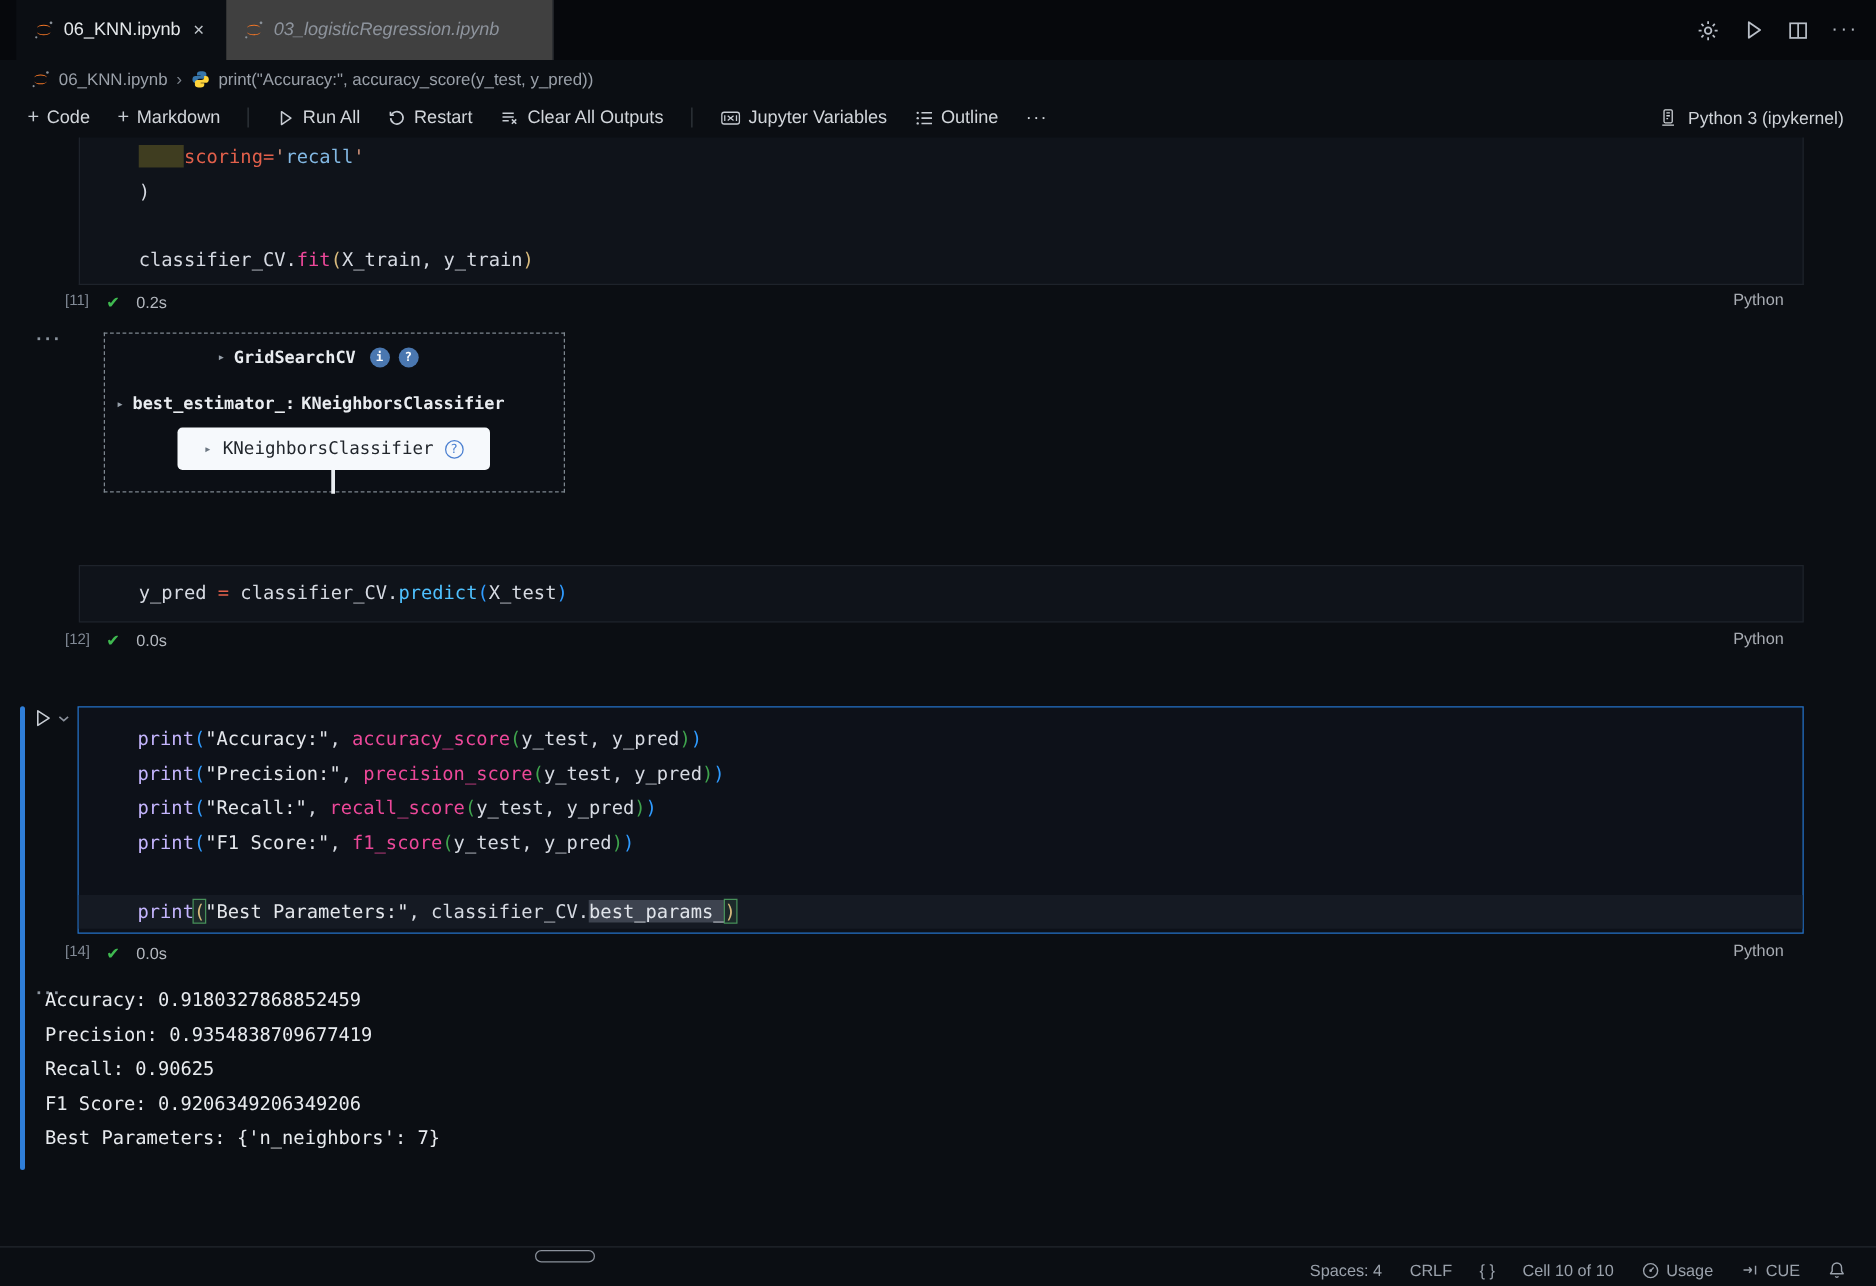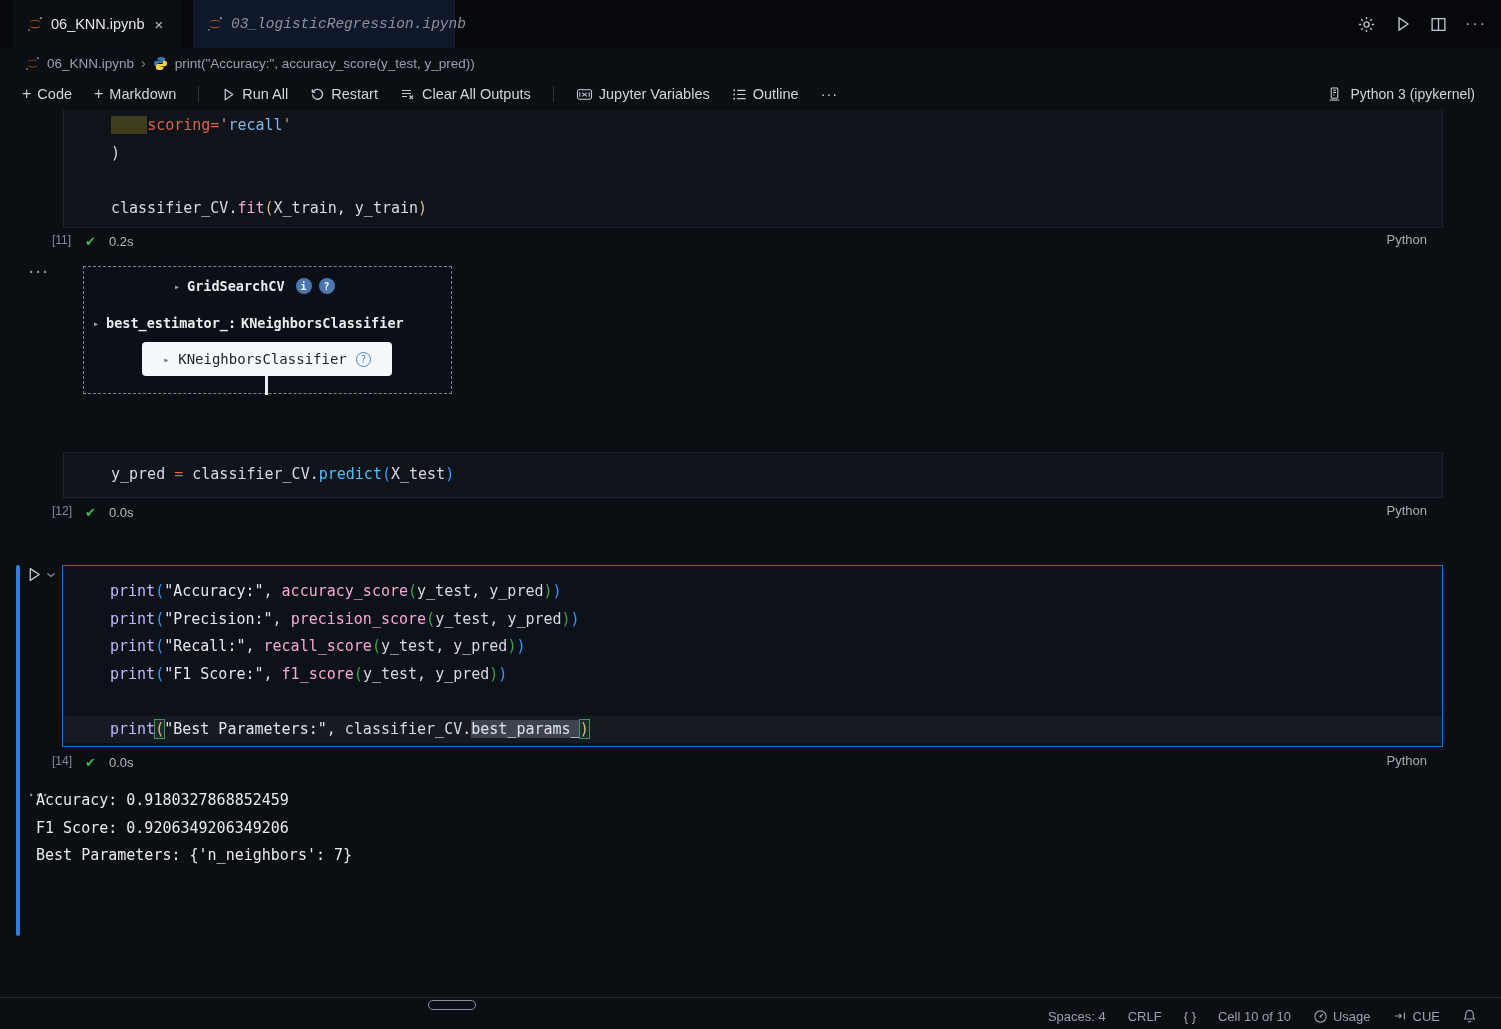--- a/index.html
+++ b/index.html
@@ -4,21 +4,21 @@
 <style>
   * { margin:0; padding:0; box-sizing:border-box; }
   html,body { width:1501px; height:1029px; overflow:hidden; }
   body { background:#0b0e13; font-family:"Liberation Sans", sans-serif; position:relative; color:#ccc; }
   .abs { position:absolute; }
 
   
   .tabbar { left:0; top:0; width:1501px; height:48px; background:#06080c; }
   .tab { height:48px; display:flex; align-items:center; gap:8px; padding:0 12px 0 14px; position:absolute; top:0; }
   .tab.active { left:13px; width:168px; background:#0b0e13; }
-  .tab.preview { left:193px; width:262px; background:#0f172a; border-right:1px solid #1a1e25;font-family:Liberation Mono, monospace; }
+  .tab.preview { left:181px; width:262px; background:#404040; border-right:1px solid #1a1e25; }
   .tab-label { font-size:14.5px; color:#e4e7ea; white-space:nowrap; }
   .tab.preview .tab-label { color:#8d939c; font-style:italic; }
   .tab-close { color:#bfc4ca; font-size:15px; margin-left:2px; cursor:pointer; }
   .editor-actions { right:14px; top:0; height:48px; display:flex; align-items:center; gap:18px; position:absolute; color:#b9bfc8; }
 
   
   .breadcrumb { left:0; top:48px; width:1501px; height:30px; display:flex; align-items:center; gap:7px; padding-left:25px; font-size:13.5px; color:#9aa0a9; }
   .crumb-sep { color:#7c828b; font-size:14px; }
 
   
@@ -28,21 +28,21 @@
   .plus { font-size:16px; color:#c7ccd3; }
   .kernel { position:absolute; right:26px; top:78px; height:32px; display:flex; align-items:center; gap:8px; font-size:14px; color:#cfd3d8; cursor:pointer; }
 
   
   .codebox { background:#0f131a; border:1px solid #1e232b; position:absolute; }
   .codebox.selected { background:#0d1119; border:1px solid #2472c8; }
   .code-line { height:27.5px; line-height:27.5px; font-family:"DejaVu Sans Mono", monospace; font-size:15px; white-space:pre; padding-left:47px; }
   .code-line.hl-line { background:#151a23; }
   .tk-w  { color:#d6dae2; } .tk-o  { color:#e2604b; } .tk-q { color:#ce9178; }
   .tk-sq { color:#83b9e4; } .tk-pr { color:#c4b5fd; } .tk-cy { color:#4fc1ff; }
-  .tk-pu { color:#f9a8d4; } .tk-bb { color:#2f9bff; } .tk-bg { color:#3fa34d; }
+  .tk-pu { color:#ec4899; } .tk-bb { color:#2f9bff; } .tk-bg { color:#3fa34d; }
   .tk-y  { color:#d7ba7d; } .tk-str{ color:#e4e7ec; }
   .tk-ind{ background:#3f3d20; white-space:pre; }
   .tk-whl{ background:#3d434f; color:#e0e4ea; }
   .tk-bm { color:#d7ba7d; outline:1px solid #47915a; background:rgba(70,140,85,.14); }
   .cell-footer { position:absolute; height:20px; font-size:13px; color:#b4b8bf; }
   .exec-label { position:absolute; font-size:12px; color:#828a96; font-family:"Liberation Sans",sans-serif;padding-left:24px; }
   .check { color:#3fb950; font-size:13px; }
   .lang-label { position:absolute; right:74px; font-size:13px; color:#a8acb3; cursor:pointer; }
   .gutter-dots { position:absolute; color:#8b949e; font-size:15px; letter-spacing:2px; font-weight:bold; }
 
@@ -310,20 +310,22 @@
 <span class="exec-label" style="left:28px; top:754px;">[14]</span>
 <div class="cell-footer" style="left:85px; top:752px; display:flex; gap:13px; align-items:center;">
   <span class="check">✔</span>
   <span>0.0s</span>
 </div>
 <span class="lang-label" style="top:753px;">Python</span>
 
 <span class="gutter-dots" style="left:29px; top:786px;">···</span>
 <div class="abs" style="left:0; top:787px; width:1443px;">
     <div class="out-line">Accuracy: 0.9180327868852459</div>
+    <div class="out-line">Precision: 0.9354838709677419</div>
+    <div class="out-line">Recall: 0.90625</div>
     <div class="out-line">F1 Score: 0.9206349206349206</div>
     <div class="out-line">Best Parameters: {'n_neighbors': 7}</div>
   </div>
 
 <div class="abs bottom-divider"></div>
 <div class="abs hscroll"></div>
 <div class="abs statusbar">
   <span class="sb-item">
       <span>Spaces: 4</span>
     </span>

